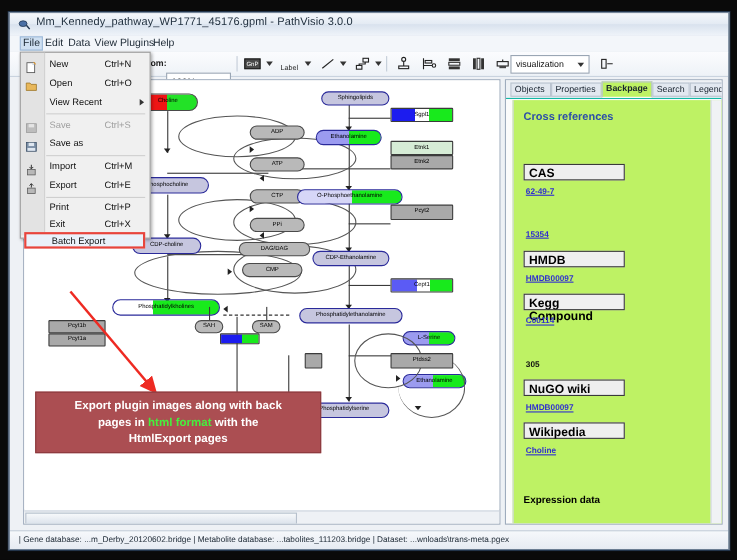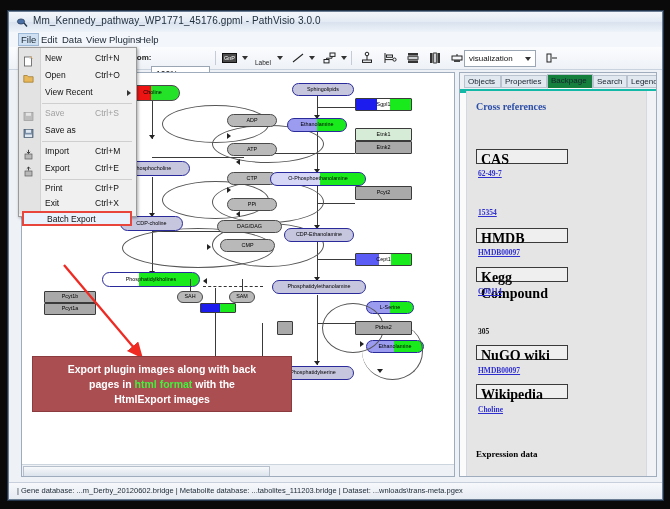--- a/index.html
+++ b/index.html
@@ -81,30 +81,30 @@
      background:#ab4e52;border:1px solid #8b3a3e;color:#fff;
      font-size:10.5px;font-weight:bold;text-align:center;line-height:15px;padding-top:5px;
      box-sizing:border-box;}
   #callout .hl{color:#46ef3e;}
   #arrow-svg{position:absolute;left:40px;top:190px;}
 
   
   #rpanel{position:absolute;left:450px;top:60px;width:196px;height:403px;background:#fbfbfb;
      border:1px solid #9facbd;overflow:hidden;}
   #tabs{position:absolute;left:0;top:0;width:196px;height:16px;background:#eef1f5;
-     border-bottom:4px solid #14b8a6;}
+     border-bottom:1px solid #14b8a6;}
   .tab{position:absolute;top:2px;height:13px;font-size:8px;color:#17222e;
      background:#e2e8f0;border:1px solid #b9c3cf;padding:1px 3px 0 3px;box-sizing:border-box;}
-  .tab.act{background:#15803d;border-bottom:1px solid #fdfdfd;top:1px;height:15px;font-weight:normal;}
-  #rbody{position:absolute;left:6px;top:18px;width:190px;height:385px;background:#e5e5e5;overflow:hidden;
-     border-left:1px solid #d3d9e1;font-family:Liberation Serif, serif;}
+  .tab.act{background:#bef264;border-bottom:1px solid #fdfdfd;top:1px;height:15px;font-weight:bold;}
+  #rbody{position:absolute;left:6px;top:18px;width:190px;height:385px;background:#bef264;overflow:hidden;
+     border-left:1px solid #d3d9e1;}
   #xrefttl{position:absolute;left:9px;top:10px;font-size:10px;font-weight:bold;color:#2c4ea8;}
   .xrow{position:absolute;left:9px;width:92px;height:15px;background:#efefef;
      border:1px solid #3a3a3a;box-sizing:border-box;}
-  .xrow span{position:absolute;left:4px;top:2px;font-size:14px;font-weight:bold;color:#000;}
+  .xrow span{position:absolute;left:4px;top:2px;font-size:11px;font-weight:bold;color:#000;}
   .xval{position:absolute;left:11px;font-size:7.5px;color:#2f2fcf;
      text-decoration:underline;font-weight:bold;}
   .xval.plain{color:#111;text-decoration:none;text-align:center;}
   #exprdata{position:absolute;left:9px;top:358px;font-size:9px;font-weight:bold;color:#000;}
   #rscroll{position:absolute;right:0;top:18px;width:9px;height:385px;background:#f0f2f5;
      border-left:1px solid #d5dae1;}
 
   
   #status{position:absolute;left:0;bottom:0;width:653px;height:16px;
      background:linear-gradient(180deg,#f6f8fb,#e6ebf2);border-top:1px solid #c6cfdb;}
@@ -407,21 +407,21 @@
         <marker id="rh" markerWidth="7" markerHeight="7" refX="5" refY="3.2" orient="auto">
           <path d="M0,0 L7,3.2 L0,6.4 z" fill="#ee2a22"></path>
         </marker>
       </defs>
       <line x1="2" y1="2" x2="78" y2="92" stroke="#ee2a22" stroke-width="2.3" marker-end="url(#rh)"></line>
     </svg>
 
     <div id="callout">
       <div>Export plugin images along with back</div>
       <div><span>pages in </span><span class="hl">html format</span><span> with the</span></div>
-      <div>HtmlExport images</div>
+      <div>HtmlExport pages</div>
     </div>
 
    </div>
    <div id="hscroll">
      <div id="hthumb"></div>
    </div>
   </div>
 
   <div id="rpanel">
     <div id="tabs">

